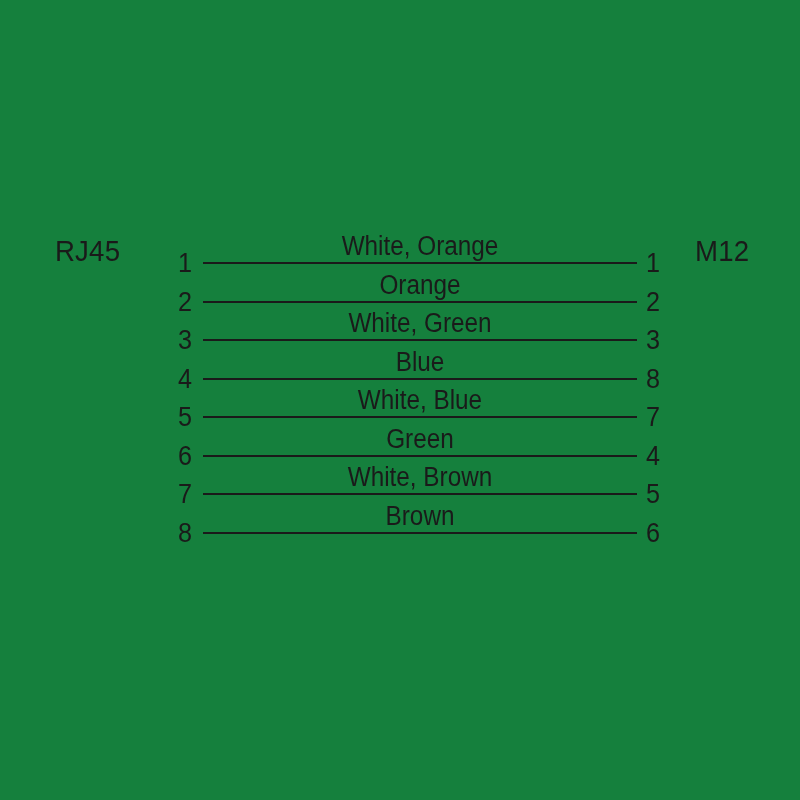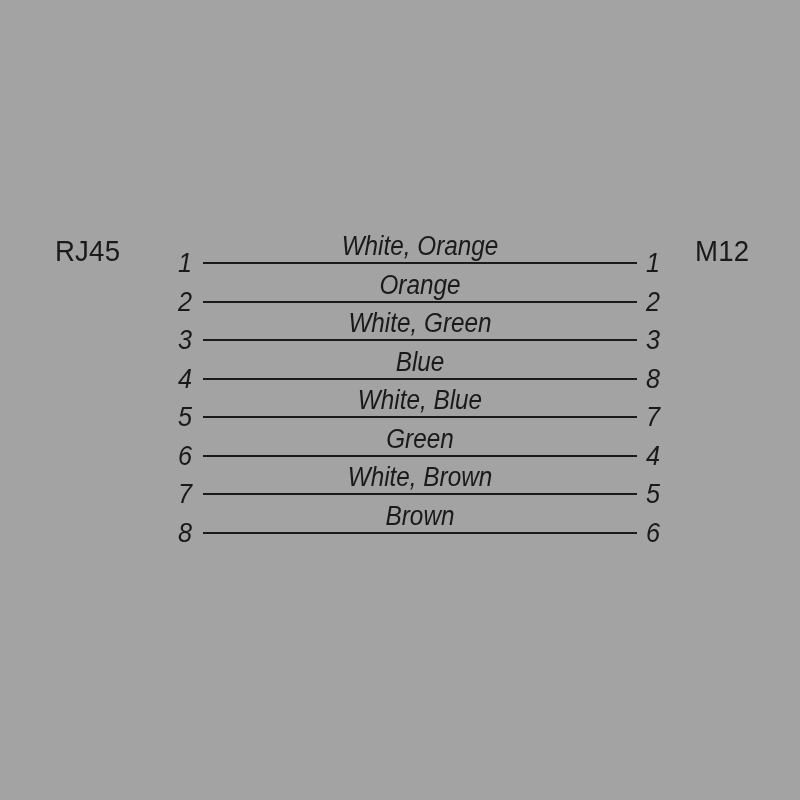--- a/index.html
+++ b/index.html
@@ -14,21 +14,21 @@
     overflow: hidden;
     font-family: "Liberation Sans", "DejaVu Sans", sans-serif;
     color: #1a1a1a;
     -webkit-font-smoothing: antialiased;
   }
 
   .diagram {
     position: relative;
     width: 800px;
     height: 800px;
-    background: #a3a3a3;
+    background: #15803d;
   }
 
   
   .side-heading {
     position: absolute;
     font-size: 30px;
     font-weight: 400;
     letter-spacing: 0.2px;
     line-height: 1;
     white-space: nowrap;
@@ -45,21 +45,20 @@
     transform-origin: left center;
   }
 
   
   .rows {
     position: absolute;
     left: 0;
     top: 0;
     width: 800px;
     height: 800px;
-    font-style: italic;
   }
 
   .row {
     position: absolute;
     left: 0;
     width: 800px;
     height: 0;
   }
 
   

